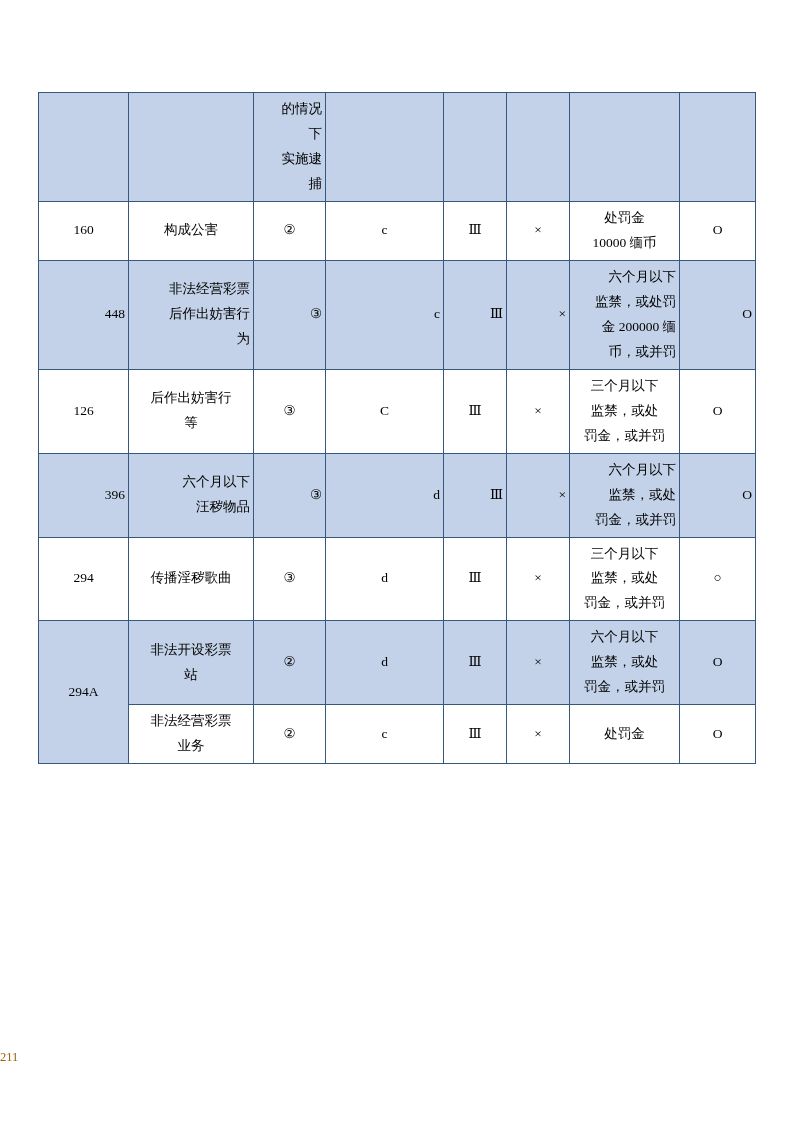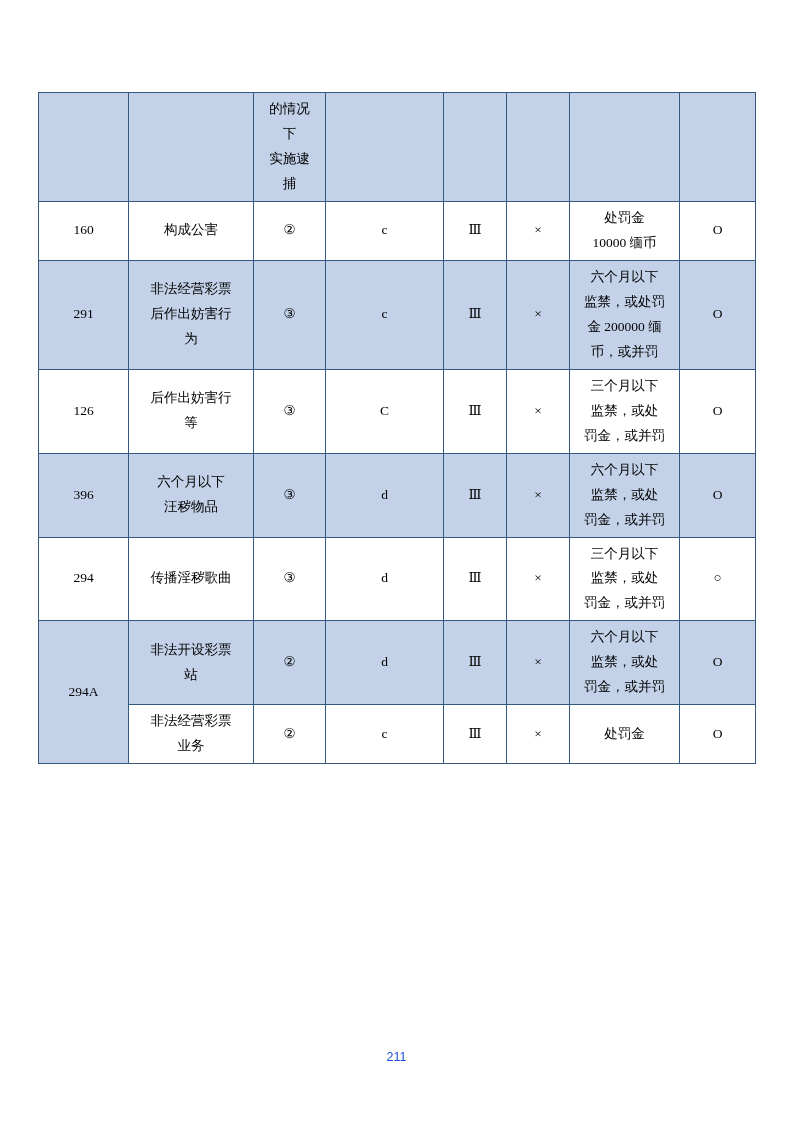--- a/index.html
+++ b/index.html
@@ -32,20 +32,21 @@
     text-align: center;
     vertical-align: middle;
     font-size: 13.5px;
     line-height: 1.85;
     padding: 4px 3px;
     word-break: break-all;
   }
   
   tr.shaded td {
     background: #c3d2e8;
+    text-align: right;
   }
   tr.plain td {
     background: #ffffff;
   }
   td.shaded-cell {
     background: #c3d2e8 !important;
   }
   td.plain-cell {
     background: #ffffff !important;
   }
@@ -64,24 +65,24 @@
   }
   .tall-cell {
     line-height: 2.35;
     font-size: 13.5px;
   }
   .pagenum {
     position: absolute;
     left: 0;
     right: 0;
     top: 1050px;
-    text-align: center;
+    text-align: left;
     font-size: 12.5px;
-    font-family: Liberation Sans, sans-serif;
-    color: #1d4ed8;
+    font-family: Liberation Serif, serif;
+    color: #a16207;
   }
 </style>
 </head>
 <body>
 
 <div class="page">
 
   <table class="law-table">
     <colgroup>
       <col class="c0">
@@ -148,21 +149,21 @@
           <span class="cellline">处罚金</span>
           <span class="cellline">10000 缅币</span>
         </td>
         <td>
             <span class="cellline">O</span>
           </td>
       </tr>
 
       <tr class="shaded">
         <td>
-            <span class="cellline">291</span>
+            <span class="cellline">448</span>
           </td>
         <td>
           <span class="cellline">非法经营彩票</span>
           <span class="cellline">后作出妨害行</span>
           <span class="cellline">为</span>
         </td>
         <td>
             <span class="cellline">③</span>
           </td>
         <td>

